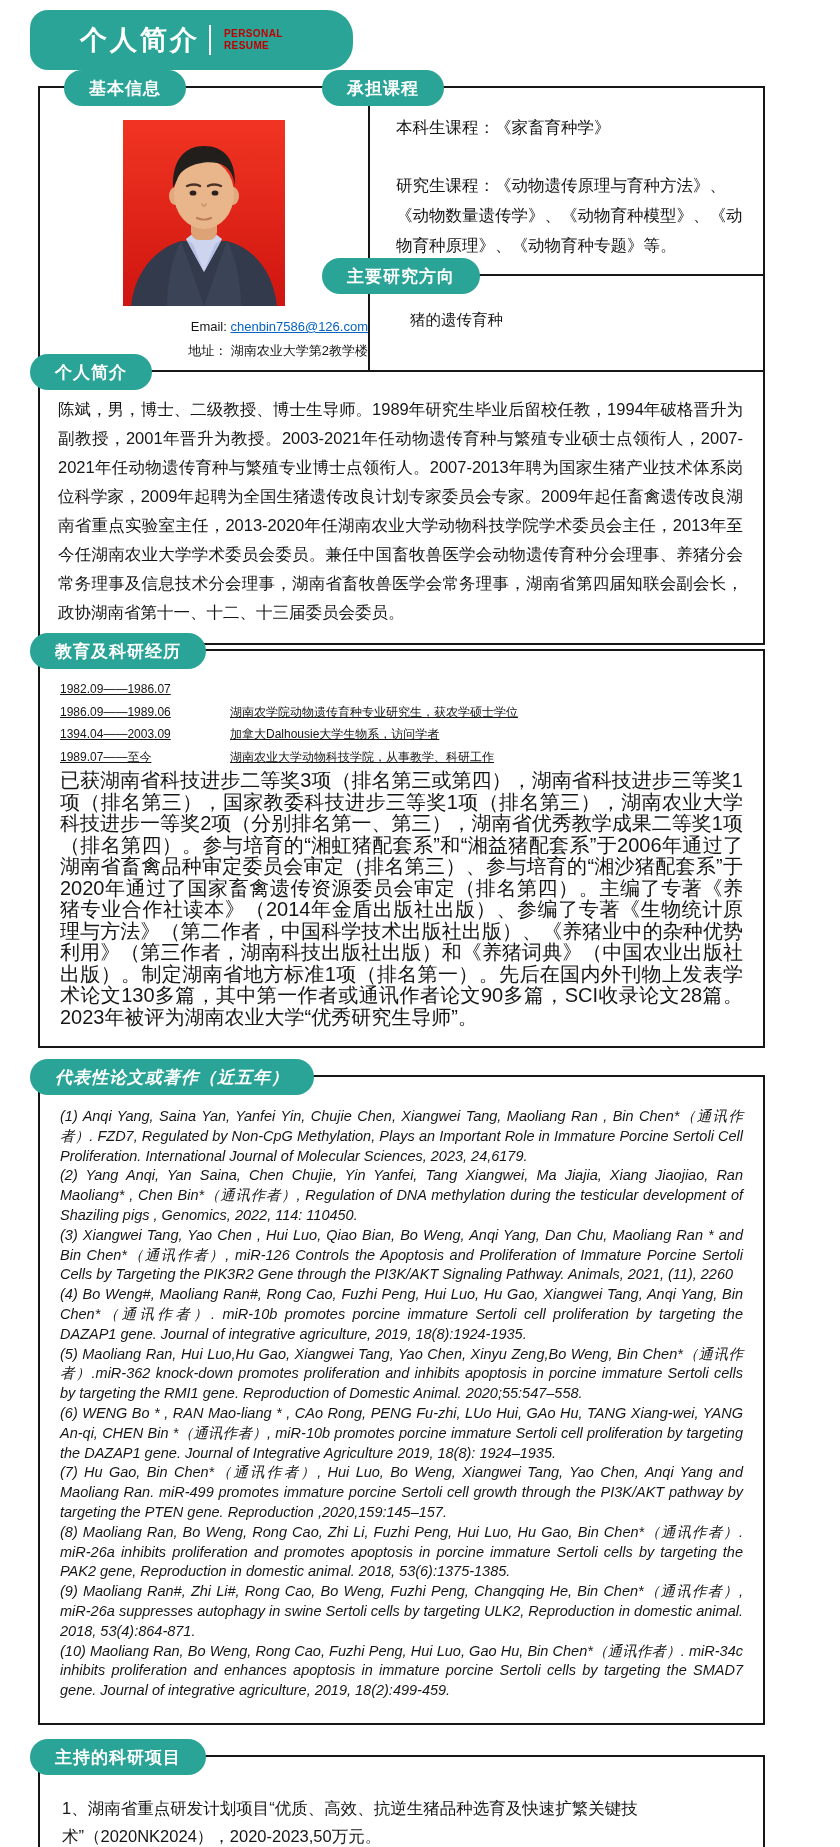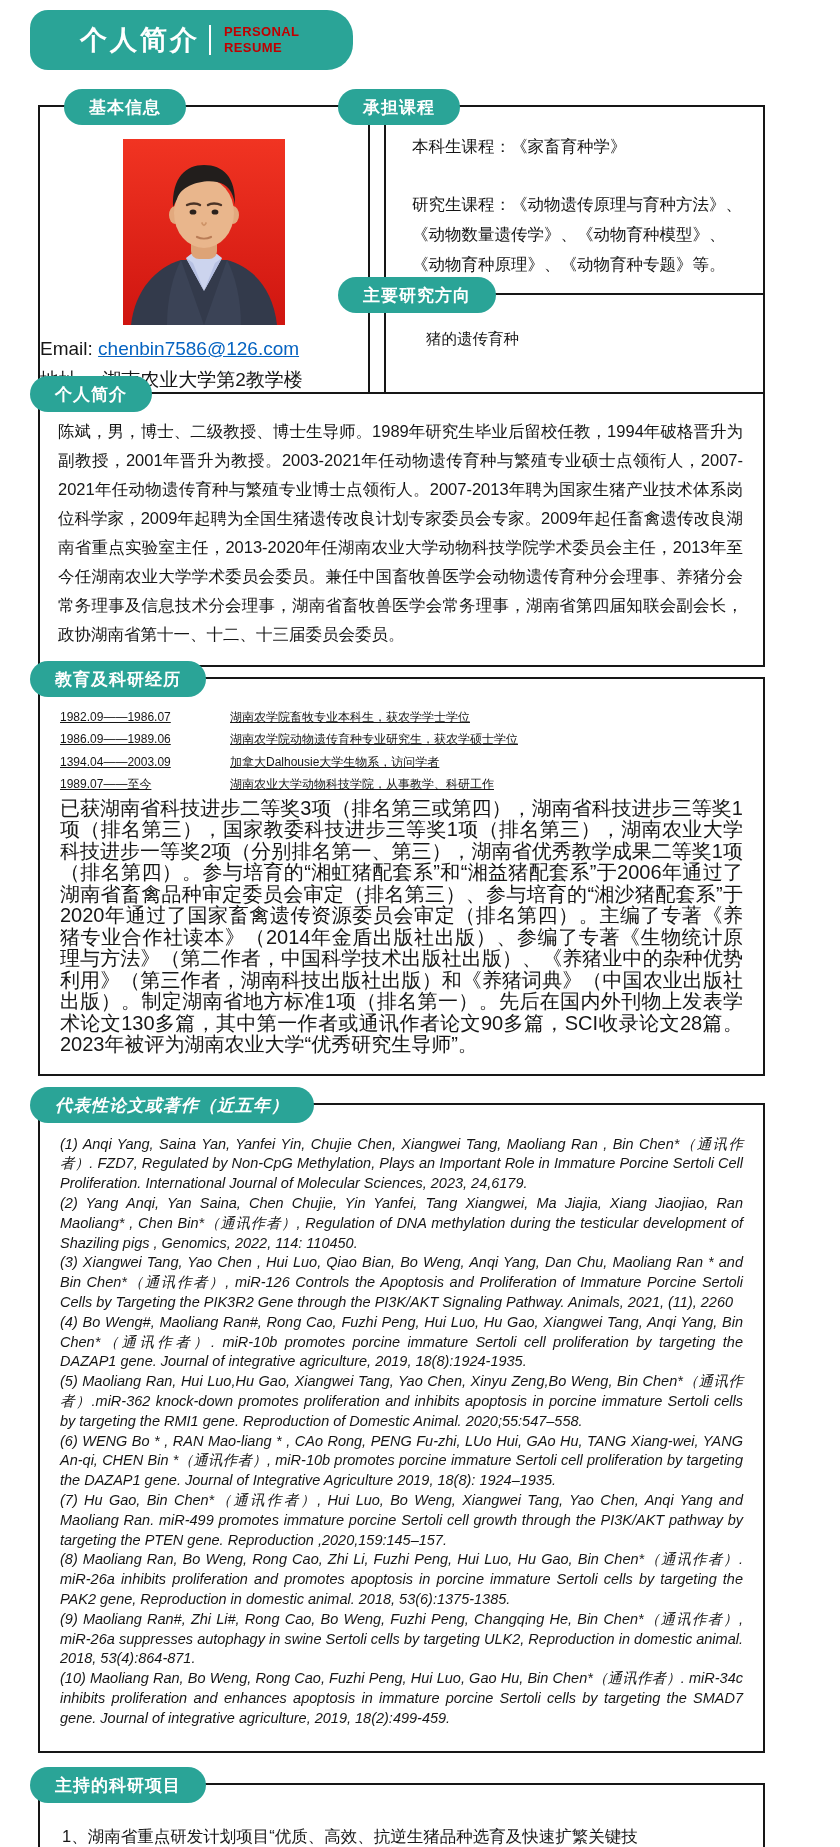--- a/index.html
+++ b/index.html
@@ -7,55 +7,55 @@
   body { margin:0; background:#ffffff; color:#161616;
          font-family:"Liberation Sans","DejaVu Sans",sans-serif; }
   .page { width:840px; min-height:1847px; background:#fff; overflow:hidden; }
 
   
   .banner { margin:10px 0 0 30px; width:323px; height:60px; background:var(--teal,#2aa497);
             border-radius:18px 26px 26px 18px; display:flex; align-items:center;
             padding-left:50px; }
   .banner-zh { color:#fff; font-size:27px; font-weight:bold; letter-spacing:3px; white-space:nowrap; }
   .banner-divider { width:2px; height:30px; background:#fff; margin:0 13px 0 9px; flex:none; }
-  .banner-en { color:var(--accent_red,#c00000); font-weight:bold; font-size:13px;
+  .banner-en { color:var(--accent_red,#c00000); font-weight:bold; font-size:10px;
                line-height:1.2; letter-spacing:.4px; white-space:pre-line; }
 
   .content { margin-left:38px; width:727px; }
 
   .box { border:2px solid var(--ink,#161616); position:relative; background:#fff; }
   .pill { position:absolute; top:0; transform:translateY(-50%); z-index:3;
           background:var(--teal,#2aa497); color:#fff; font-weight:bold; font-size:17px;
           line-height:1; padding:10px 25px 9px; border-radius:999px; white-space:nowrap;
           letter-spacing:1px; }
 
   
-  .top-row { display:flex; margin-top:35px;gap:16px; }
+  .top-row { display:flex; margin-top:16px; }
   .basic-box { width:332px; flex:none; min-height:286px; }
   .pill-inset { left:24px; }
   .photo-wrap { margin:32px auto 0; width:162px; height:186px; display:block; }
-  .contact { text-align:left; margin-top:13px; font-size:19px; line-height:1.2; }
+  .contact { text-align:right; margin-top:13px; font-size:13px; line-height:1.2; }
   .contact-line.addr { margin-top:8px; }
   a.email { color:var(--link_blue,#0563c1); text-decoration:underline; cursor:pointer; }
 
   .right-col { flex:1; margin-left:-2px; display:flex; flex-direction:column; }
   .courses-box { height:190px; padding:24px 20px 0 26px; font-size:16.5px; line-height:30px; }
   .courses-box p { margin:0; }
   .courses-box p.grad { margin-top:28px; }
   .direction-box { flex:1; margin-top:-2px; padding:34px 14px 8px 40px; font-size:15.5px; }
   .direction-box p { margin:0; }
   .pill-cross { left:-48px; }
 
   
   .pill-left { left:-10px; }
   .profile-box { margin-top:-2px; min-height:186px; padding:23px 20px 16px 18px;
                  font-size:16.5px; line-height:29px; text-align:justify; }
   .profile-box p { margin:0; }
 
-  .edu-box { margin-top:10px; min-height:318px; padding:27px 20px 18px 20px; }
+  .edu-box { margin-top:4px; min-height:318px; padding:27px 20px 18px 20px; }
   .edu-row { display:flex; font-size:12px; line-height:22.5px;text-decoration:underline; }
   .edu-period { width:170px; flex:none; }
   .edu-summary { margin:2px 0 0; font-size:20px; line-height:21.5px; text-align:justify; }
 
   .pub-box { margin-top:27px; min-height:630px; padding:30px 20px 22px 20px;
              font-size:14.5px; line-height:19.8px; text-align:justify;font-style:italic; }
   .pub-box p { margin:0; }
 
   .proj-box { margin-top:30px; min-height:220px; padding:37px 20px 26px 22px;
               font-size:16.5px; line-height:28px; }
@@ -132,21 +132,20 @@
 
     <div class="box profile-box">
       <div class="pill pill-left">个人简介</div>
       <p>陈斌，男，博士、二级教授、博士生导师。1989年研究生毕业后留校任教，1994年破格晋升为副教授，2001年晋升为教授。2003-2021年任动物遗传育种与繁殖专业硕士点领衔人，2007-2021年任动物遗传育种与繁殖专业博士点领衔人。2007-2013年聘为国家生猪产业技术体系岗位科学家，2009年起聘为全国生猪遗传改良计划专家委员会专家。2009年起任畜禽遗传改良湖南省重点实验室主任，2013-2020年任湖南农业大学动物科技学院学术委员会主任，2013年至今任湖南农业大学学术委员会委员。兼任中国畜牧兽医学会动物遗传育种分会理事、养猪分会常务理事及信息技术分会理事，湖南省畜牧兽医学会常务理事，湖南省第四届知联会副会长，政协湖南省第十一、十二、十三届委员会委员。</p>
     </div>
 
     <div class="box edu-box">
       <div class="pill pill-left">教育及科研经历</div>
       <div class="edu-row">
         <span class="edu-period">1982.09——1986.07</span>
-        <span>湖南农学院畜牧专业本科生，获农学学士学位</span>
       </div>
       <div class="edu-row">
         <span class="edu-period">1986.09——1989.06</span>
         <span>湖南农学院动物遗传育种专业研究生，获农学硕士学位</span>
       </div>
       <div class="edu-row">
         <span class="edu-period">1394.04——2003.09</span>
         <span>加拿大Dalhousie大学生物系，访问学者</span>
       </div>
       <div class="edu-row">

